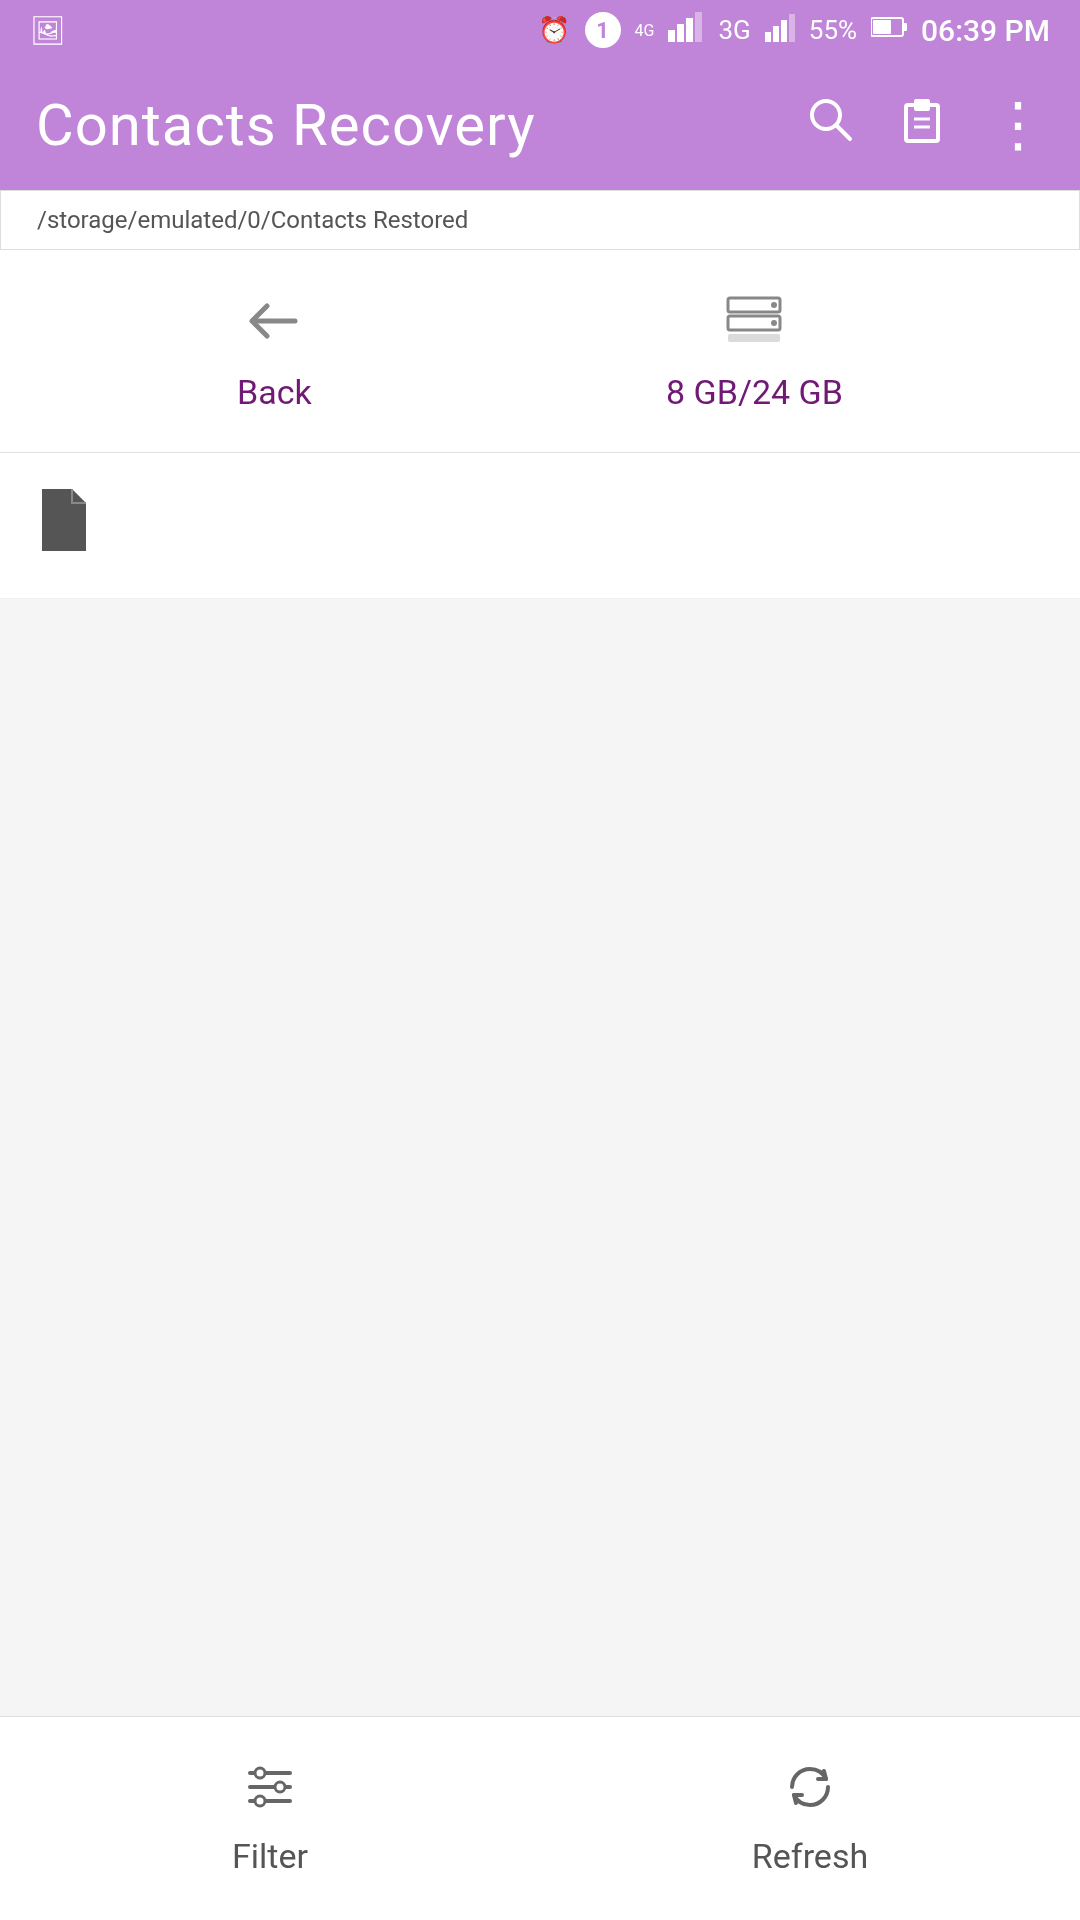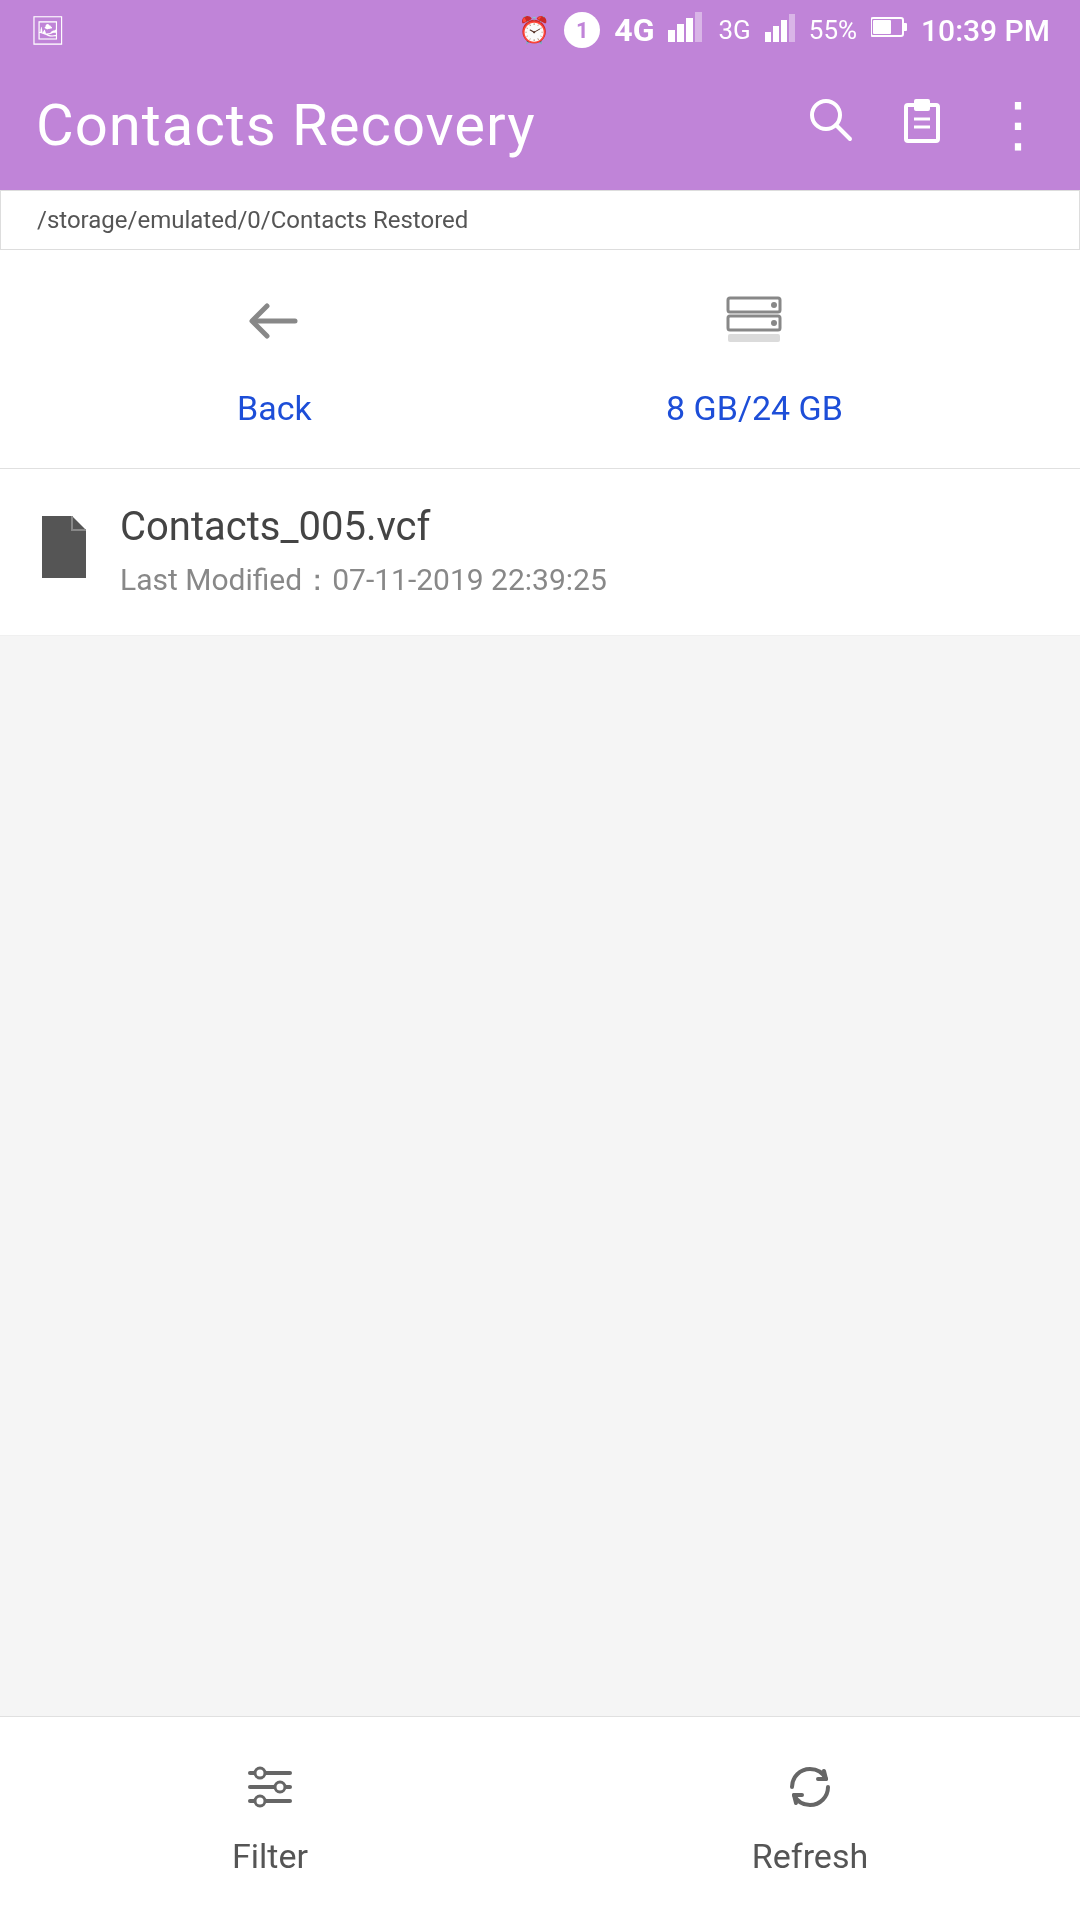--- a/index.html
+++ b/index.html
@@ -97,22 +97,21 @@
       gap: 14px;
       cursor: pointer;
       color: #888;
     }
     .storage-btn-icon {
       font-size: 58px;
       color: #888;
     }
     .storage-btn-label {
       font-size: 34px;
-      color: #1d4ed8;
-      margin-top: 16px;
+      color: #701a75;
     }
 
     
     .file-list {
       background: white;
       flex: 1;
       padding: 0;
     }
     .file-item {
       display: flex;
@@ -177,21 +176,21 @@
 </head>
 <body>
 
 <div class="status-bar">
   <div class="status-bar-left">
     <span style="color:white;font-size:28px;">🖼</span>
   </div>
   <div class="status-bar-right">
     <span>⏰</span>
     <span style="background:white;color:#c084d8;border-radius:50%;width:36px;height:36px;display:flex;align-items:center;justify-content:center;font-size:22px;font-weight:bold;">1</span>
-    <span style="font-size:32px;font-weight:bold;">4G</span>
+    <span style="font-size:16px;font-weight:normal;">4G</span>
     <span>
       <svg width="36" height="30" viewBox="0 0 36 30">
         <rect x="0" y="18" width="7" height="12" fill="white"></rect>
         <rect x="9" y="12" width="7" height="18" fill="white"></rect>
         <rect x="18" y="6" width="7" height="24" fill="white"></rect>
         <rect x="27" y="0" width="7" height="30" fill="white" opacity="0.4"></rect>
       </svg>
     </span>
     <span style="font-size:26px;font-weight:normal;">3G</span>
     <span>
@@ -203,21 +202,21 @@
       </svg>
     </span>
     <span style="font-size:26px;">55%</span>
     <span>
       <svg width="36" height="24" viewBox="0 0 36 24">
         <rect x="0" y="3" width="32" height="18" rx="2" fill="none" stroke="white" stroke-width="2"></rect>
         <rect x="32" y="8" width="4" height="8" rx="1" fill="white"></rect>
         <rect x="2" y="5" width="18" height="14" rx="1" fill="white"></rect>
       </svg>
     </span>
-    <span class="status-time">10:39 PM</span>
+    <span class="status-time">06:39 PM</span>
   </div>
 </div>
 
 <div class="app-bar">
   <span class="app-bar-title">Contacts Recovery</span>
   <div class="app-bar-actions">
     <span class="app-bar-icon">
       <svg width="52" height="52" viewBox="0 0 52 52" fill="none">
         <circle cx="22" cy="22" r="14" stroke="white" stroke-width="4"></circle>
         <line x1="32" y1="32" x2="46" y2="46" stroke="white" stroke-width="4" stroke-linecap="round"></line>
@@ -264,24 +263,20 @@
 </div>
 
 <div class="file-list">
   <div class="file-item">
     <span class="file-icon">
       <svg width="52" height="66" viewBox="0 0 52 66" fill="none">
         <path d="M6 2 L36 2 L50 16 L50 64 L6 64 Z" fill="#555"></path>
         <path d="M36 2 L36 16 L50 16" fill="none" stroke="#888" stroke-width="2"></path>
       </svg>
     </span>
-    <div class="file-info">
-      <span class="file-name">Contacts_005.vcf</span>
-      <span class="file-modified">Last Modified：07-11-2019 22:39:25</span>
-    </div>
   </div>
 </div>
 
 <div style="width:100%;background:#f5f5f5;height:calc(1920px - 60px - 130px - 86px - 160px - 142px - 170px);"></div>
 
 <div class="bottom-nav">
   <div class="bottom-nav-item">
     <span class="bottom-nav-icon">
       <svg width="52" height="52" viewBox="0 0 52 52" fill="none">
         <line x1="6" y1="12" x2="46" y2="12" stroke="#666" stroke-width="4" stroke-linecap="round"></line>

